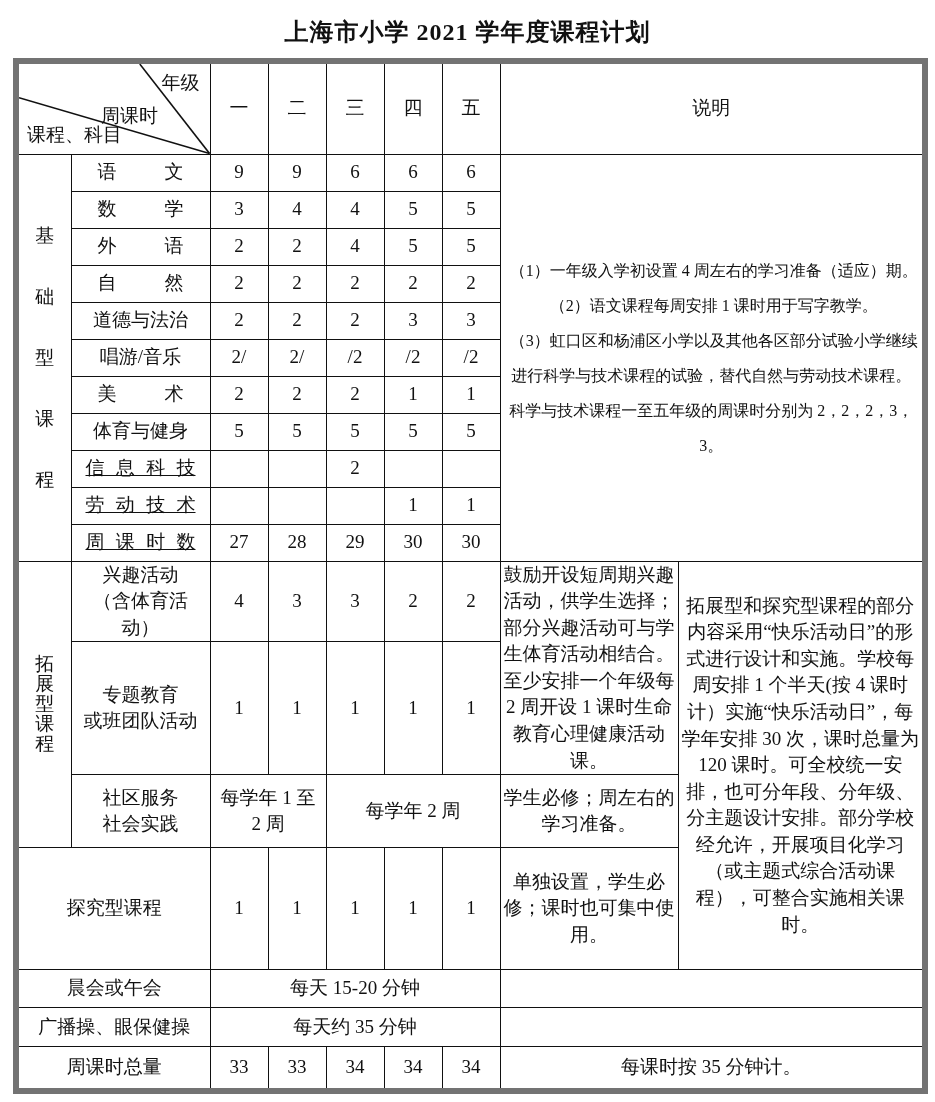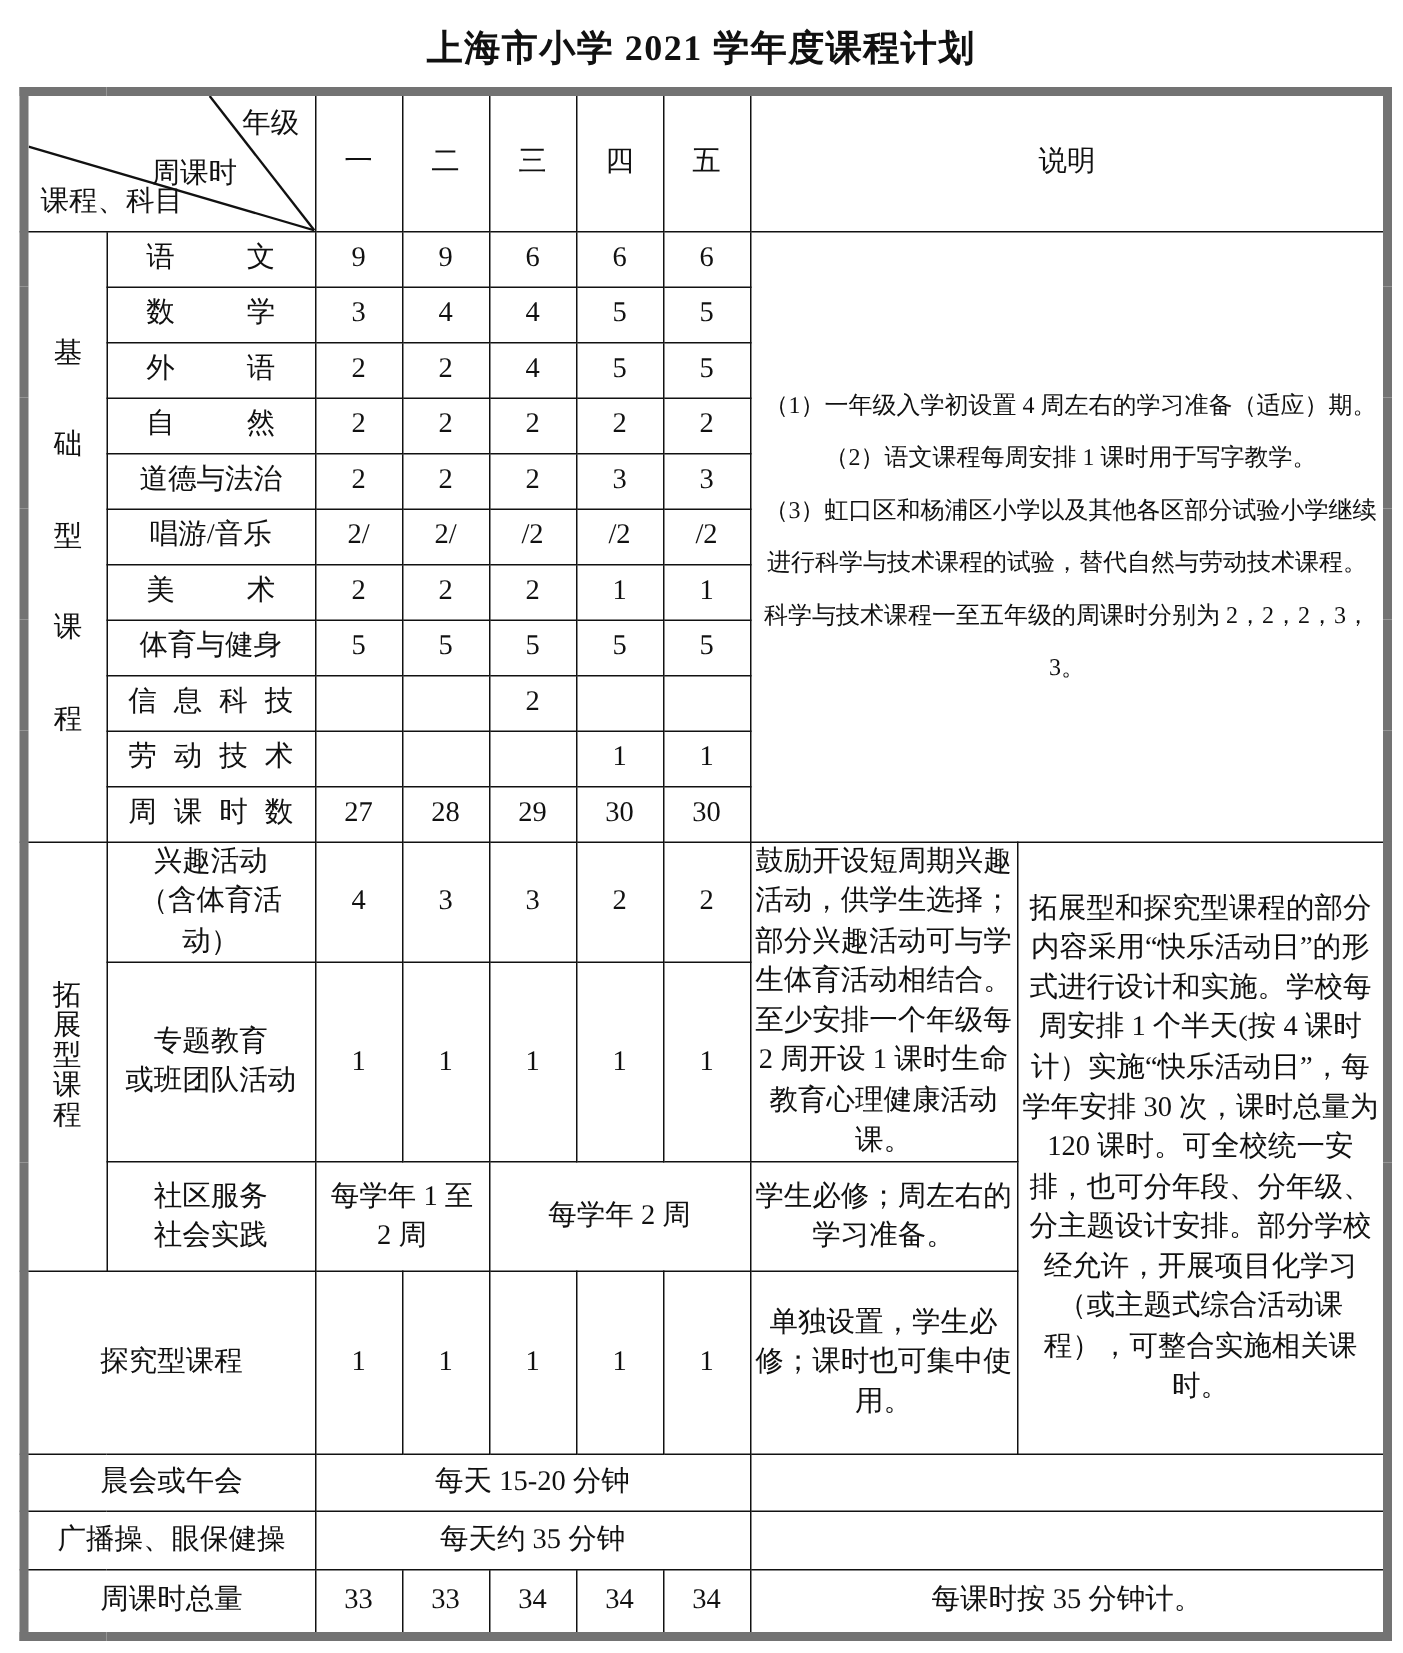--- a/index.html
+++ b/index.html
@@ -18,24 +18,24 @@
   
   td.diag{position:relative;padding:0;}
   td.diag svg{position:absolute;left:0;top:0;width:100%;height:100%;}
   td.diag span{position:absolute;font-size:19px;white-space:nowrap;}
   .c-grade{top:6px;right:10px;}
   .c-week{top:39px;left:82px;font-family:Liberation Serif, serif;}
   .c-course{bottom:5px;left:8px;}
   
   td.vcat{padding:0;}
   .vtxt{width:20px;margin:0 auto;word-break:break-all;text-align:center;font-size:19px;}
-  .lh61{line-height:61px;text-align:right;} .lh30{line-height:20px;}
+  .lh61{line-height:61px;} .lh30{line-height:20px;}
   
   .sub2{display:block;width:86px;margin:0 auto;text-align:justify;text-align-last:justify;}
-  .sub4{display:block;width:110px;margin:0 auto;text-align:justify;text-align-last:justify;}
+  .sub4{display:block;width:110px;margin:0 auto;text-align:justify;text-align-last:justify;text-decoration:underline;}
   
   td.note{text-align:left;padding:6px 8px;}
   td.note p{margin:0;}
   .notes-basic p{font-size:16px;line-height:35px;text-indent:0.3em;}
   .note-mid{font-size:19px;line-height:25px;}
   .note-right{font-size:19px;line-height:30px;}
   .note-sm{font-size:19px;line-height:33px;}
   .prewrap{white-space:pre-line;}
   .wk{line-height:30px;}
 </style>

